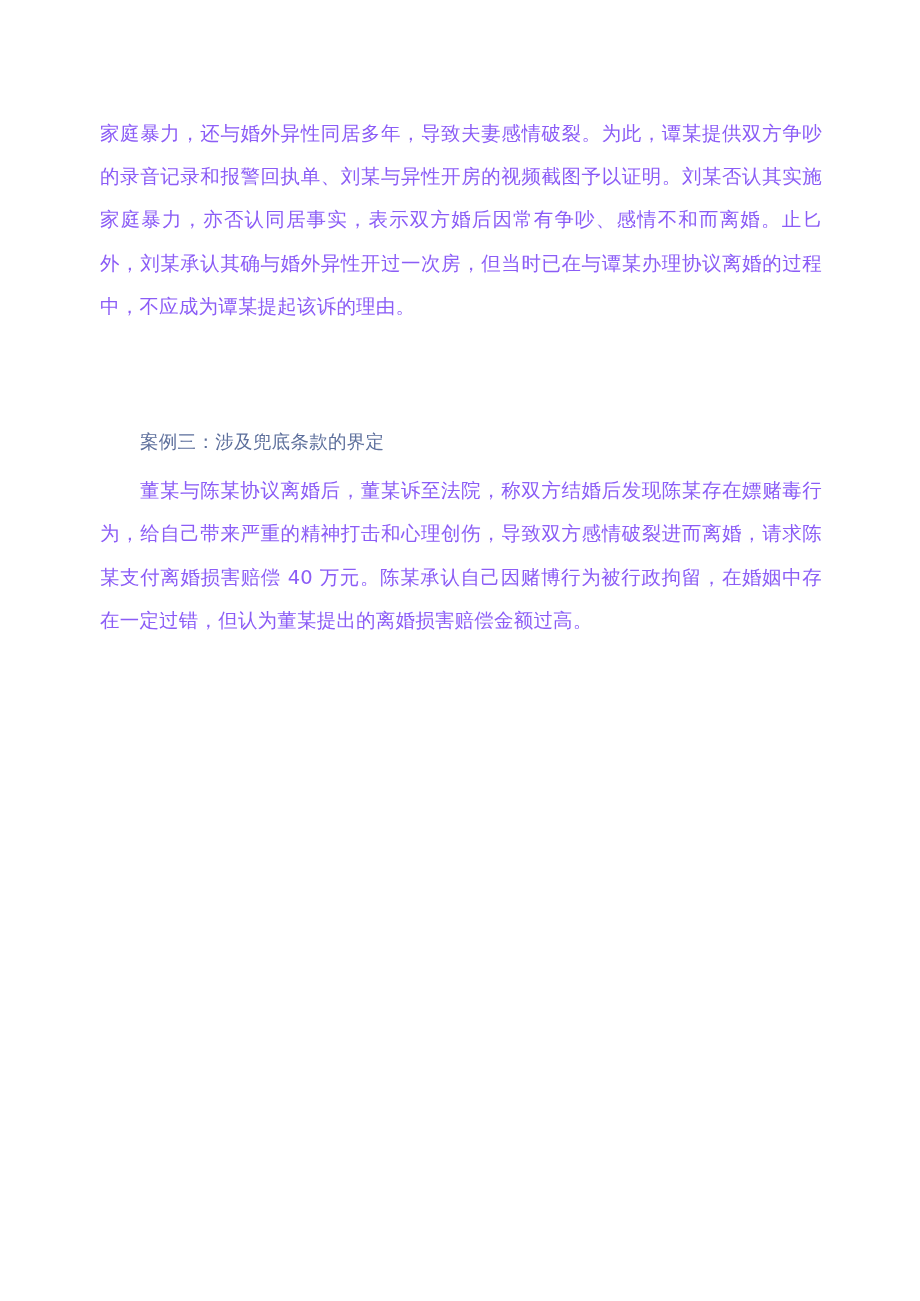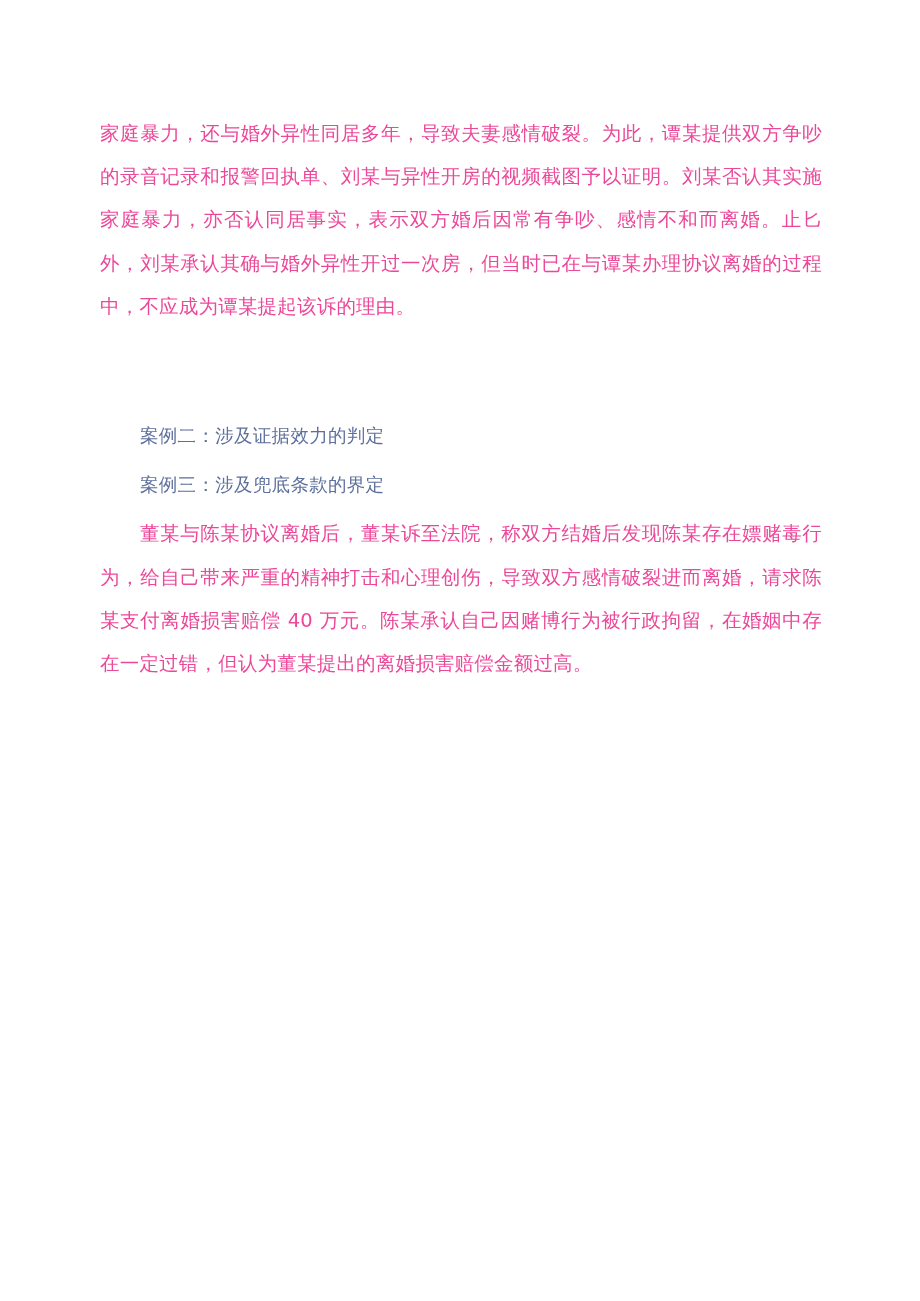--- a/index.html
+++ b/index.html
@@ -27,21 +27,21 @@
     position: absolute;
     left: 100px;
     top: 112px;
     width: 722px;
   }
 
   
   .para {
     font-size: 19.5px;
     line-height: 43.2px;
-    color: #ec4899;
+    color: #8b5cf6;
     text-align: justify;
     text-justify: inter-character;
     letter-spacing: 0.2px;
     margin: 0;
     text-indent: 40px;
     word-break: break-all;
   }
   .para.cont {            
     text-indent: 0;
   }
@@ -65,21 +65,20 @@
 </head>
 <body>
 
 <div class="page">
   <div class="content">
 
     <p class="para cont">家庭暴力，还与婚外异性同居多年，导致夫妻感情破裂。为此，谭某提供双方争吵的录音记录和报警回执单、刘某与异性开房的视频截图予以证明。刘某否认其实施家庭暴力，亦否认同居事实，表示双方婚后因常有争吵、感情不和而离婚。止匕外，刘某承认其确与婚外异性开过一次房，但当时已在与谭某办理协议离婚的过程中，不应成为谭某提起该诉的理由。</p>
 
     <div class="gap-lg"></div>
 
-    <h2 class="case-head">案例二：涉及证据效力的判定</h2>
 
 
     <div class="gap-sm"></div>
 
     <h2 class="case-head">案例三：涉及兜底条款的界定</h2>
 
 
     <div class="gap-sm"></div>
 
 

